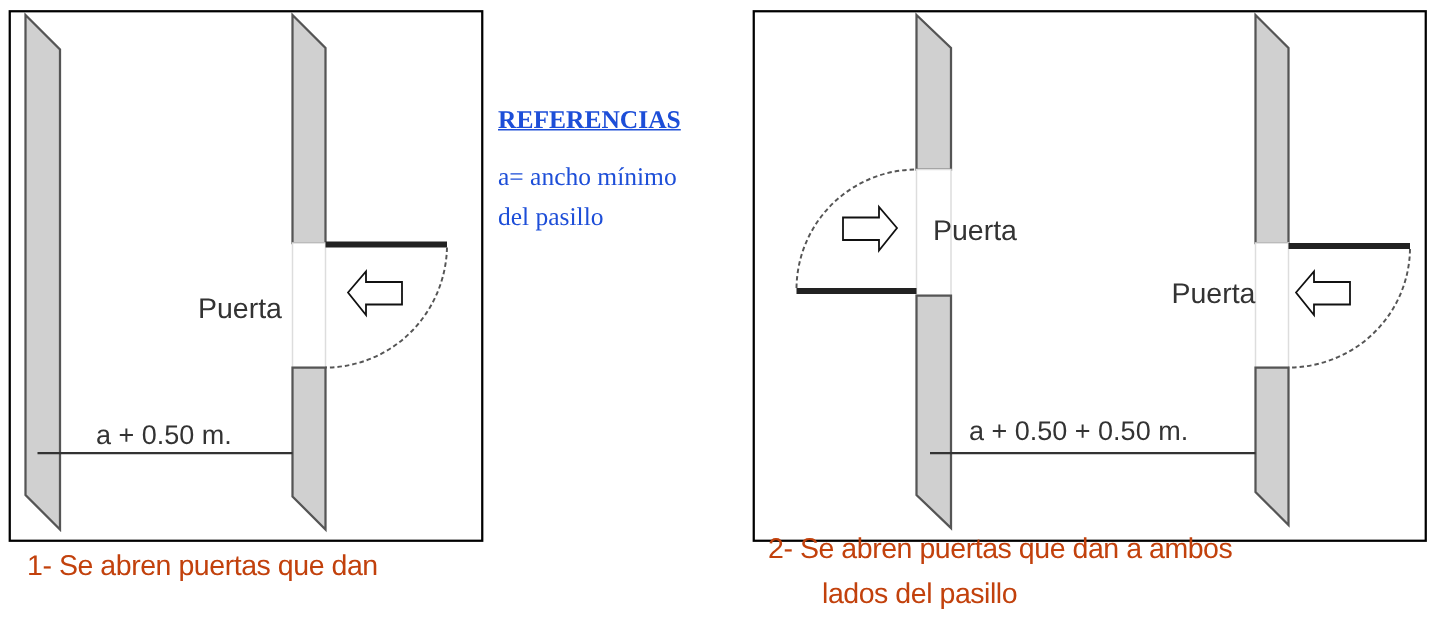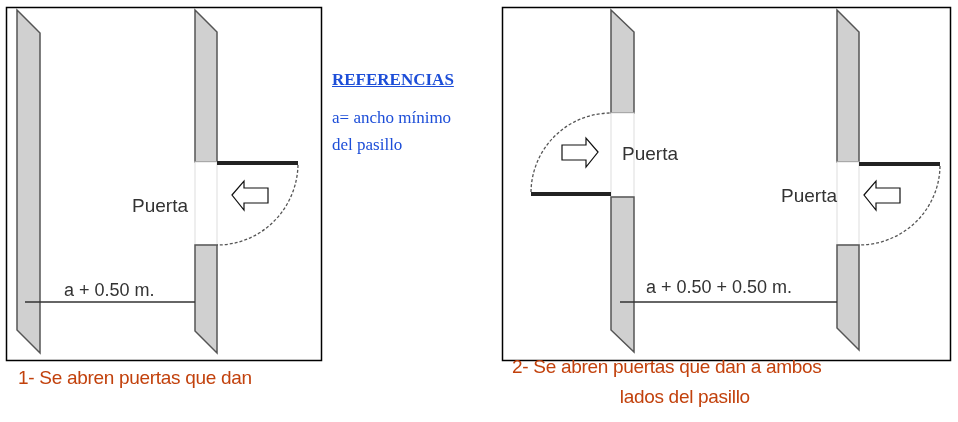--- a/index.html
+++ b/index.html
@@ -75,14 +75,14 @@
     <div>del pasillo</div>
   </div>
 </div>
 
 <div class="caption" style="left:18px; top:363px;">
   <div>1- Se abren puertas que dan</div>
 </div>
 
 <div class="caption" style="left:512px; top:352px;">
   <div>2- Se abren puertas que dan a ambos</div>
-  <div style="padding-left:36px;text-align:center;">lados del pasillo</div>
+  <div style="padding-left:36px;">lados del pasillo</div>
 </div>
 
 </body></html>

